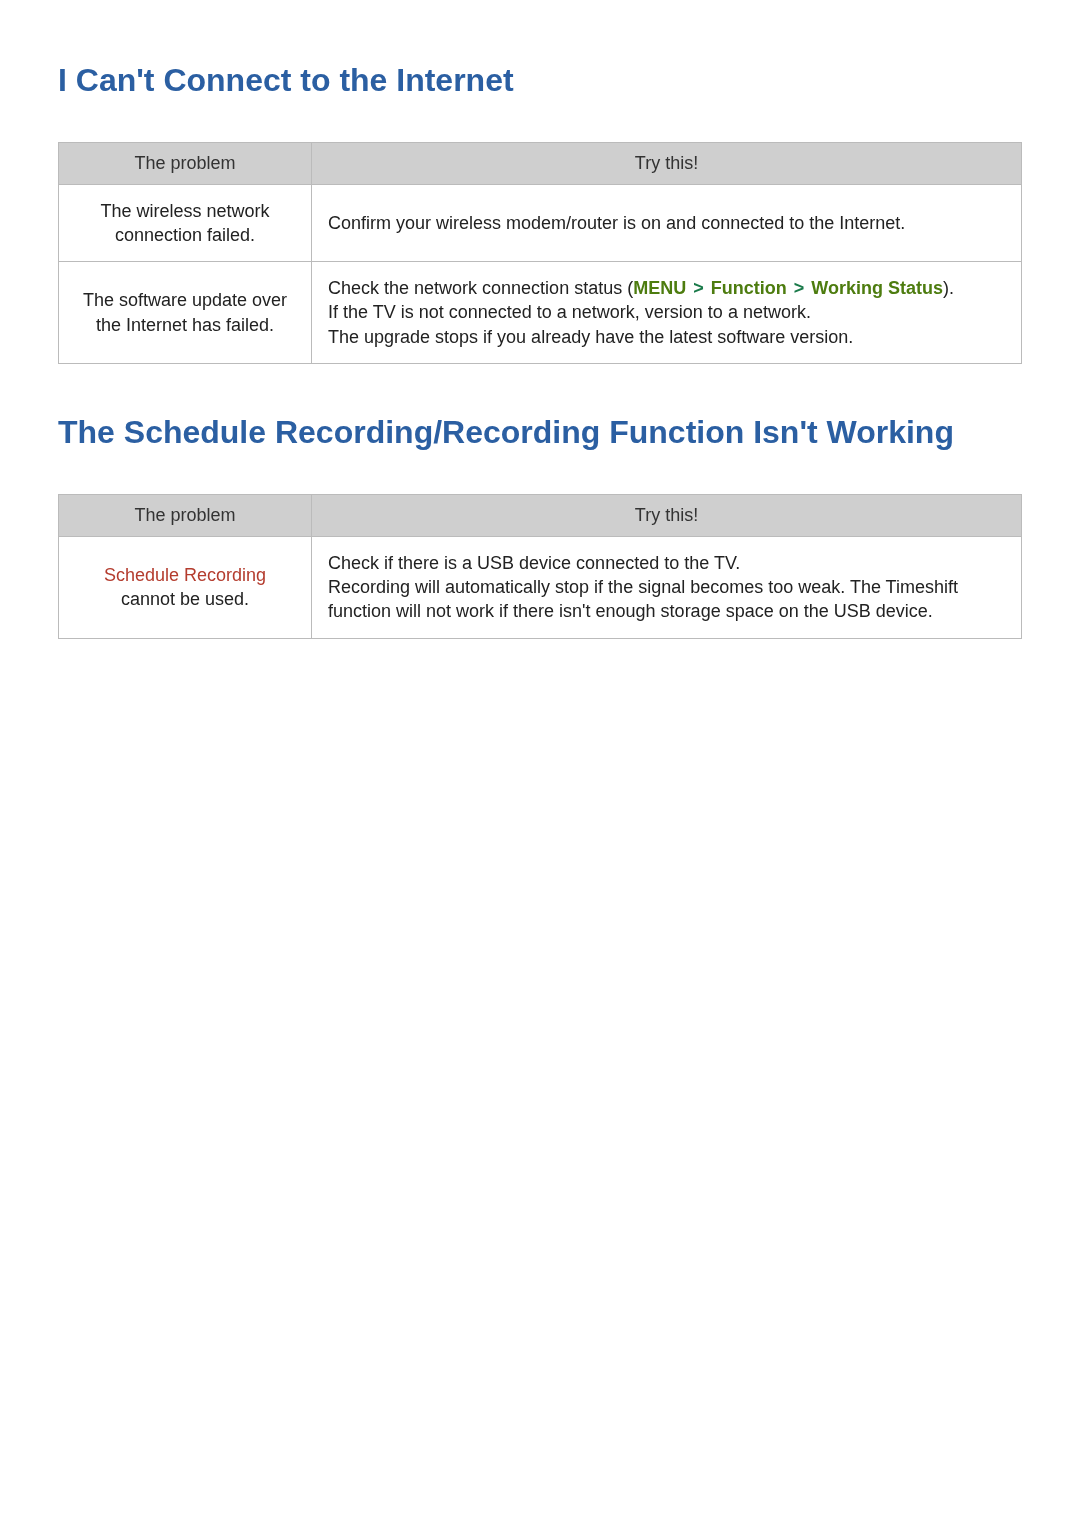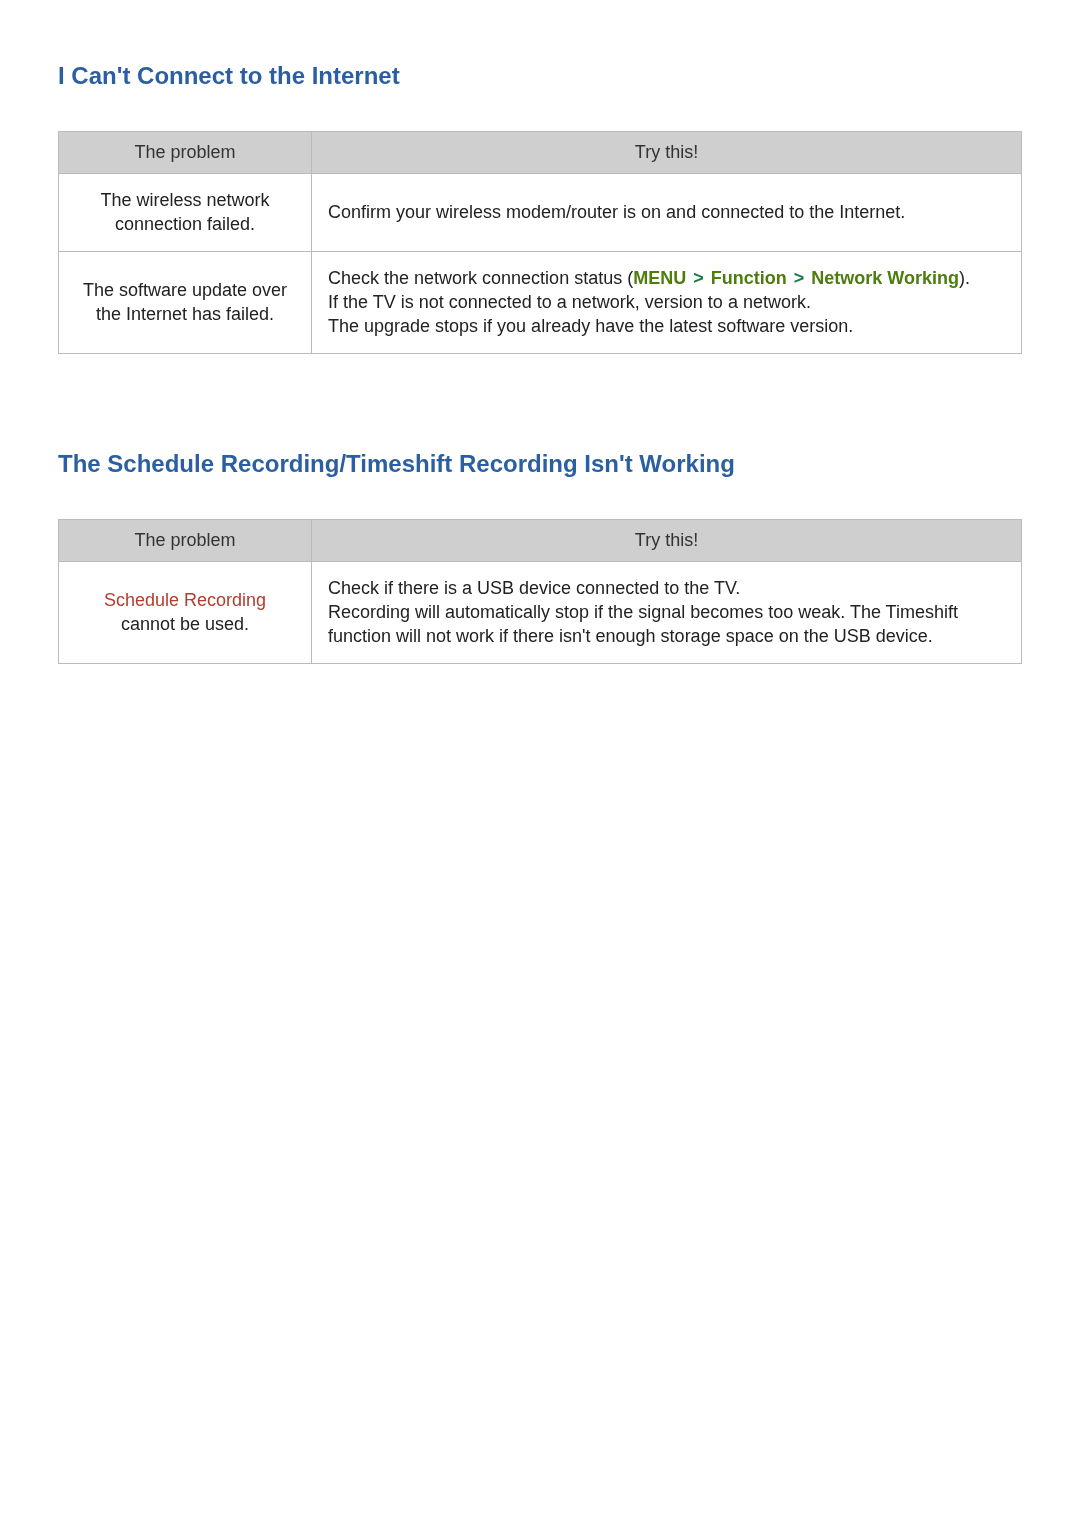--- a/index.html
+++ b/index.html
@@ -8,31 +8,31 @@
     background: #ffffff;
     font-family: Arial, Helvetica, sans-serif;
     color: #222;
     width: 1080px;
   }
   .page {
     padding: 60px 58px 60px 58px;
     box-sizing: border-box;
   }
   h1.section-title {
-    font-size: 24px;
+    font-size: 32px;
     font-weight: bold;
     color: #2b5fa2;
     margin: 0 0 40px 0;
     line-height: 1.3;
   }
   table.trouble {
     width: 100%;
     border-collapse: collapse;
     border: 1px solid #bbb;
-    margin-bottom: 94px;
+    margin-bottom: 48px;
     font-size: 18px;
   }
   table.trouble th {
     background: #cfcfcf;
     font-weight: normal;
     color: #333;
     padding: 10px 12px;
     border: 1px solid #bbb;
     text-align: center;
   }
@@ -79,29 +79,29 @@
         <td class="col-problem">The wireless network connection failed.</td>
         <td>Confirm your wireless modem/router is on and connected to the Internet.</td>
       </tr>
       <tr>
         <td class="col-problem">The software update over the Internet has failed.</td>
         <td>
           <span>Check the network connection status (</span><span class="menu-path">MENU</span>
           <span class="menu-arrow">&gt;</span>
           <span class="menu-path">Function</span>
           <span class="menu-arrow">&gt;</span>
-          <span class="menu-path">Network Working</span><span>).</span><br>
+          <span class="menu-path">Working Status</span><span>).</span><br>
           <span>If the TV is not connected to a network, version to a network.</span><br>
           <span>The upgrade stops if you already have the latest software version.</span>
         </td>
       </tr>
     </tbody>
   </table>
 
-  <h1 class="section-title">The Schedule Recording/Timeshift Recording Isn't Working</h1>
+  <h1 class="section-title">The Schedule Recording/Recording Function Isn't Working</h1>
 
   <table class="trouble">
     <thead>
       <tr>
         <th class="col-problem">The problem</th>
         <th>Try this!</th>
       </tr>
     </thead>
     <tbody>
       <tr>

